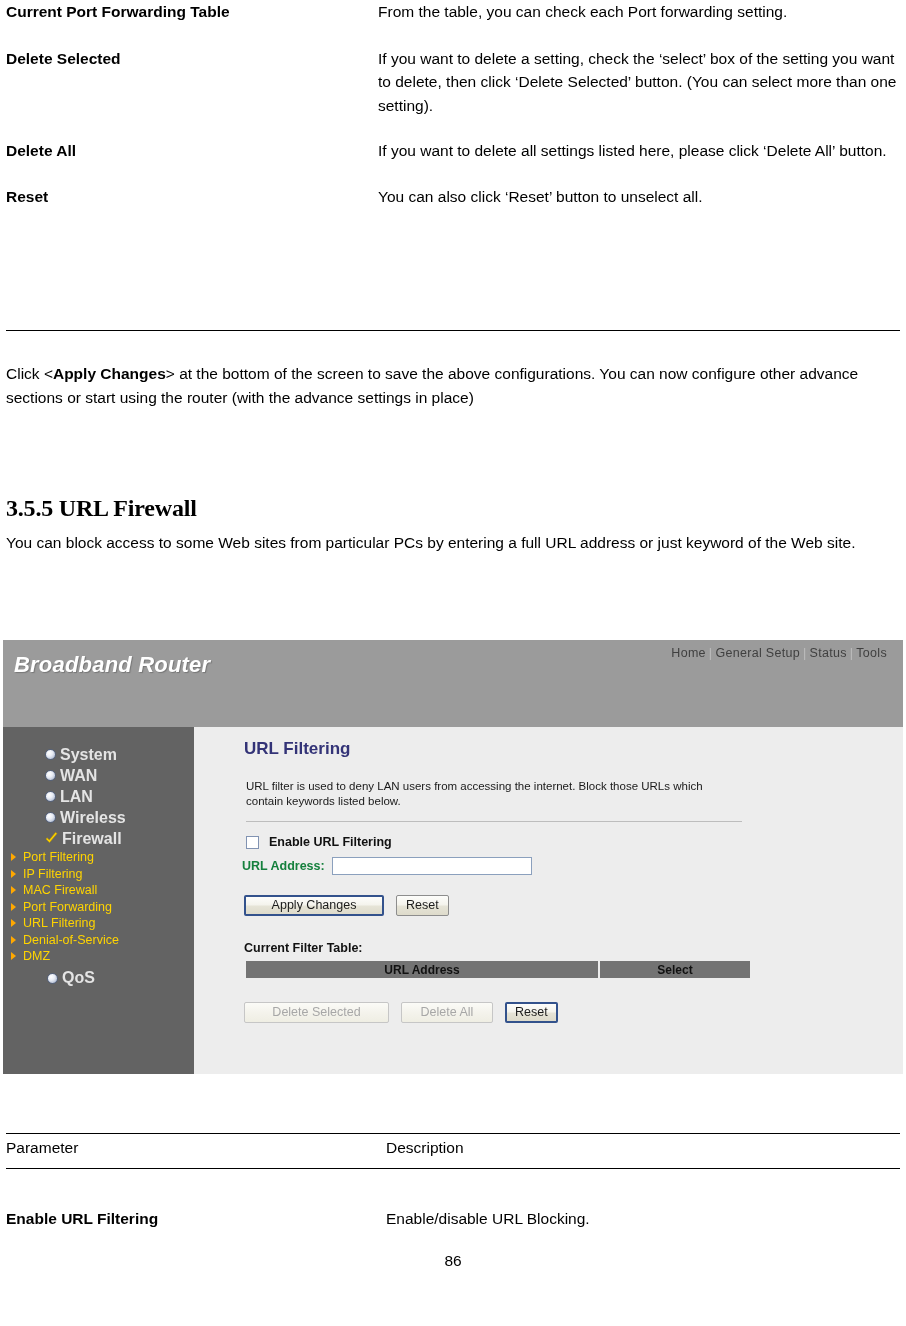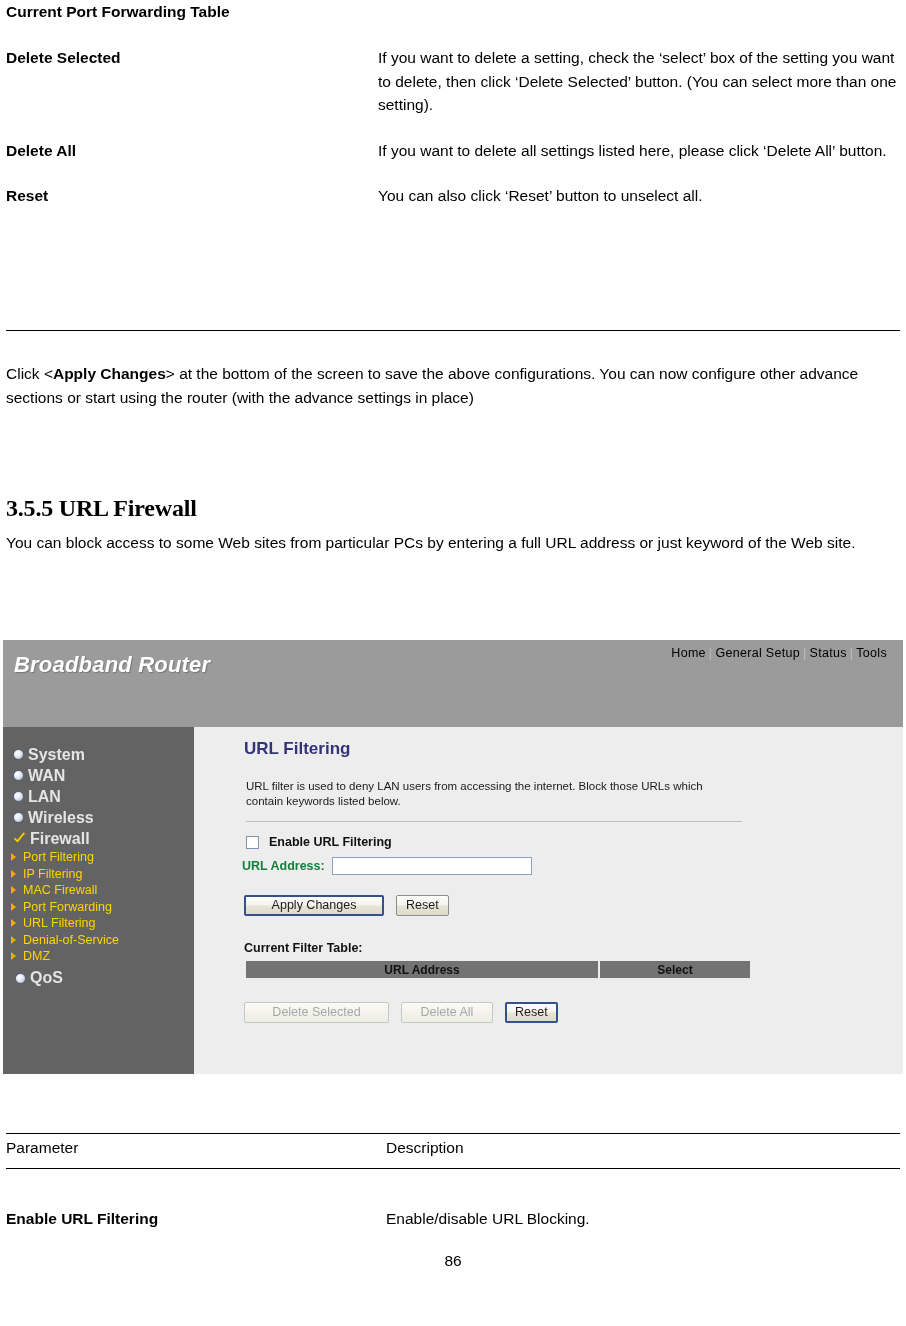--- a/index.html
+++ b/index.html
@@ -108,21 +108,21 @@
   .topnav {
     position: absolute;
     right: 16px;
     top: 6px;
     font-size: 12.5px;
     color: #cfcfcf;
     letter-spacing: 0.3px;
     white-space: nowrap;
   }
   .topnav a {
-    color: #000000;
+    color: #404040;
     text-decoration: none;
   }
   .topnav .sep {
     color: #bdbdbd;
     padding: 0 3px;
   }
 
   .sidebar {
     position: absolute;
     left: 0; top: 87px;
@@ -134,20 +134,21 @@
   }
   .nav-item {
     display: flex;
     align-items: center;
     height: 21px;
     padding-left: 10px;
     color: #e4e4e4;
     font-size: 16px;
     font-weight: bold;
     white-space: nowrap;
+    margin-left: 32px;
   }
   .nav-item .lbl { margin-left: 4px; }
   .bullet {
     width: 11px; height: 11px;
     border-radius: 50%;
     background: radial-gradient(circle at 35% 32%, #ffffff 0%, #e9edf5 40%, #9aa8c4 100%);
     border: 1px solid #55627d;
     box-sizing: border-box;
     flex: 0 0 11px;
   }
@@ -336,20 +337,21 @@
 </style>
 </head>
 <body>
 
 <div class="page">
 
   <div class="param-block" style="top:0px;">
 
     <div class="param-row" style="margin-bottom:23px;">
       <div class="param-name">Current Port Forwarding Table</div>
+      <div class="param-desc">From the table, you can check each Port forwarding setting.</div>
     </div>
 
     <div class="param-row" style="margin-bottom:22px;">
       <div class="param-name">Delete Selected</div>
       <div class="param-desc">If you want to delete a setting, check the ‘select’ box of the setting you want to delete, then click ‘Delete Selected’ button. (You can select more than one setting).</div>
     </div>
 
     <div class="param-row" style="margin-bottom:22px;">
       <div class="param-name">Delete All</div>
       <div class="param-desc">If you want to delete all settings listed here, please click ‘Delete All’ button.</div>

